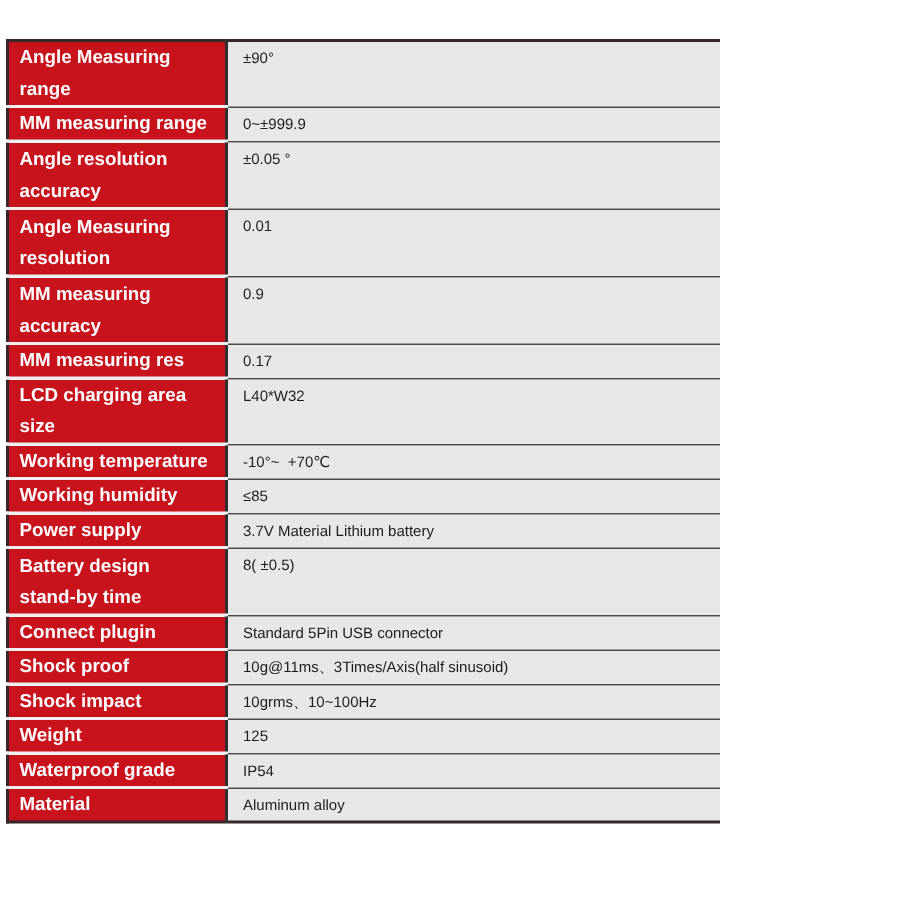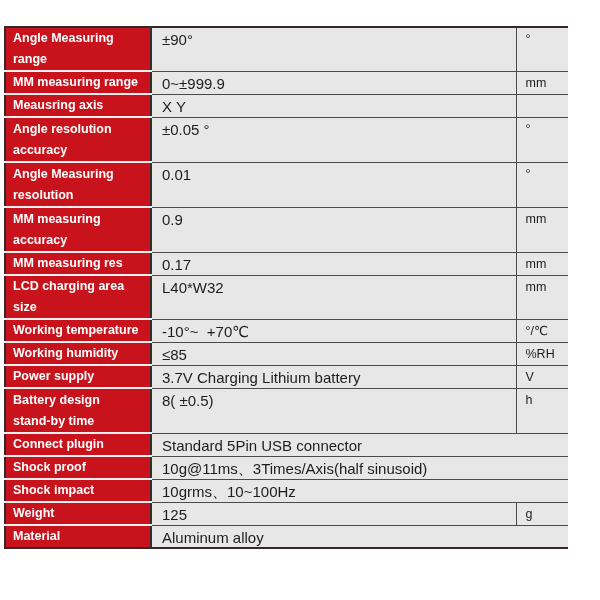--- a/index.html
+++ b/index.html
@@ -4,21 +4,21 @@
 <title>Specification Table</title>
 <style>
   html, body {
     margin: 0;
     padding: 0;
     background: #ffffff;
     font-family: "Liberation Sans", "DejaVu Sans", sans-serif;
   }
   .canvas {
     position: relative;
-    width: 568px;
+    width: 480px;
     height: 600px;
     background: #ffffff;
     overflow: hidden;
   }
   table.spec-table {
     position: absolute;
     left: 4px;
     top: 26px;
     width: 594px;
     border-collapse: collapse;
@@ -37,21 +37,21 @@
     padding-left: 7px;
     vertical-align: middle;
     white-space: pre-line;
     border-bottom: 2px solid var(--label-divider, #f0f0f0);
     border-right: 2px solid #303030;
   }
   tr.spec-row:last-child td.label { border-bottom: none; }
   td.value, td.unit {
     background: var(--cell-bg, #e7e7e7);
     color: var(--cell-text, #1d1d1d);
-    font-size: 15px;
+    font-size: 10px;
     line-height: 17px;
     vertical-align: top;
     padding: 3px 2px 0 10px;
     border: 1px solid var(--grid-dark, #4a4a4a);
     white-space: pre-wrap;
   }
   td.unit {
     font-size: 12.5px;
     padding-left: 9px;
   }
@@ -69,25 +69,20 @@
     <tbody>
         <tr class="spec-row">
           <td class="label">Angle Measuring range</td>
           <td class="value">±90°</td>
           <td class="unit">°</td>
         </tr>
         <tr class="spec-row">
           <td class="label">MM measuring range</td>
           <td class="value">0~±999.9</td>
           <td class="unit">mm</td>
-        </tr>
-        <tr class="spec-row">
-          <td class="label">Meausring axis</td>
-          <td class="value">X Y</td>
-          <td class="unit"></td>
         </tr>
         <tr class="spec-row tall">
           <td class="label">Angle resolution
 accuracy</td>
           <td class="value">±0.05 °</td>
           <td class="unit">°</td>
         </tr>
         <tr class="spec-row tall">
           <td class="label">Angle Measuring
 resolution</td>
@@ -115,21 +110,21 @@
           <td class="value">-10°~  +70℃</td>
           <td class="unit">°/℃</td>
         </tr>
         <tr class="spec-row">
           <td class="label">Working humidity</td>
           <td class="value">≤85</td>
           <td class="unit">%RH</td>
         </tr>
         <tr class="spec-row">
           <td class="label">Power supply</td>
-          <td class="value">3.7V Charging Lithium battery</td>
+          <td class="value">3.7V Material Lithium battery</td>
           <td class="unit">V</td>
         </tr>
         <tr class="spec-row tall">
           <td class="label">Battery design
 stand-by time</td>
           <td class="value">8( ±0.5)</td>
           <td class="unit">h</td>
         </tr>
         <tr class="spec-row">
           <td class="label">Connect plugin</td>
@@ -142,18 +137,22 @@
         <tr class="spec-row">
           <td class="label">Shock impact</td>
           <td class="value" colspan="2">10grms、10~100Hz</td>
         </tr>
         <tr class="spec-row">
           <td class="label">Weight</td>
           <td class="value">125</td>
           <td class="unit">g</td>
         </tr>
         <tr class="spec-row">
+          <td class="label">Waterproof grade</td>
+          <td class="value" colspan="2">IP54</td>
+        </tr>
+        <tr class="spec-row">
           <td class="label">Material</td>
           <td class="value" colspan="2">Aluminum alloy</td>
         </tr>
       </tbody>
   </table>
 </div>
 
 </body></html>

